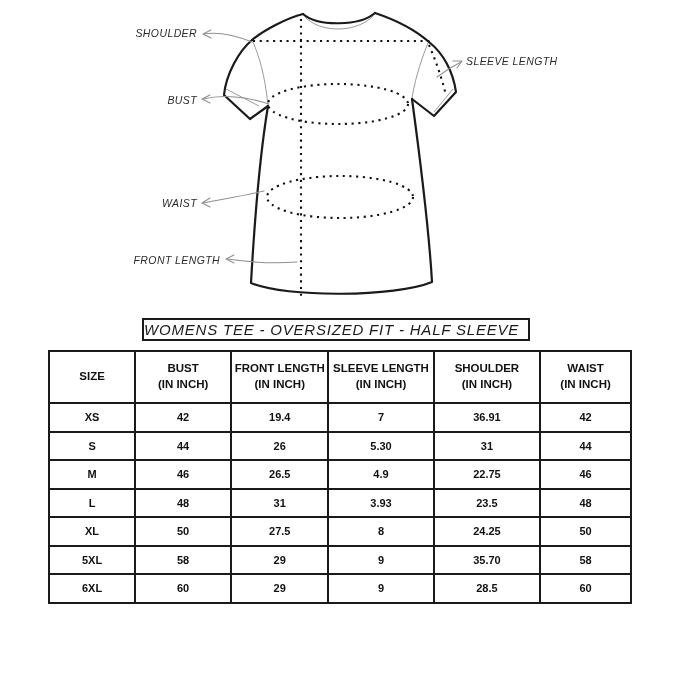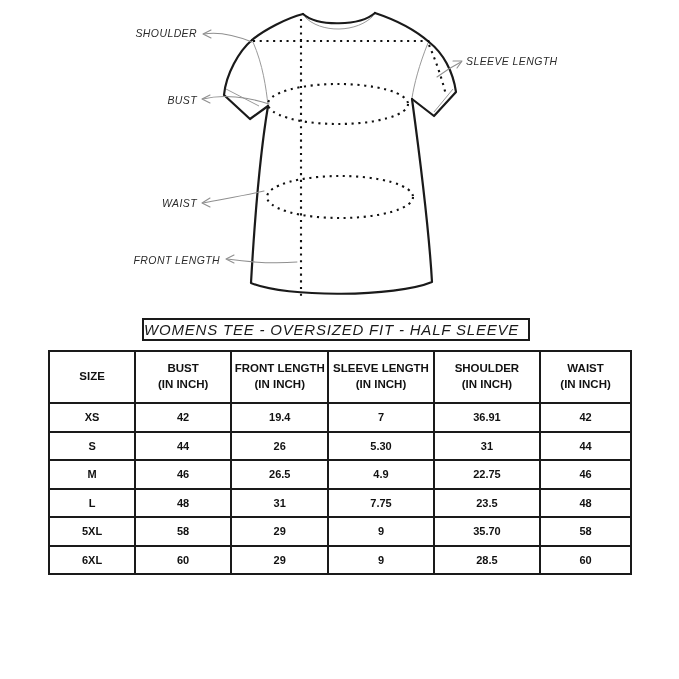--- a/index.html
+++ b/index.html
@@ -205,23 +205,31 @@
             <td>46</td>
             <td>26.5</td>
             <td>4.9</td>
             <td>22.75</td>
             <td>46</td>
           </tr>
           <tr>
             <td>L</td>
             <td>48</td>
             <td>31</td>
-            <td>7.75</td>
+            <td>3.93</td>
             <td>23.5</td>
             <td>48</td>
+          </tr>
+          <tr>
+            <td>XL</td>
+            <td>50</td>
+            <td>27.5</td>
+            <td>8</td>
+            <td>24.25</td>
+            <td>50</td>
           </tr>
           <tr>
             <td>5XL</td>
             <td>58</td>
             <td>29</td>
             <td>9</td>
             <td>35.70</td>
             <td>58</td>
           </tr>
           <tr>

